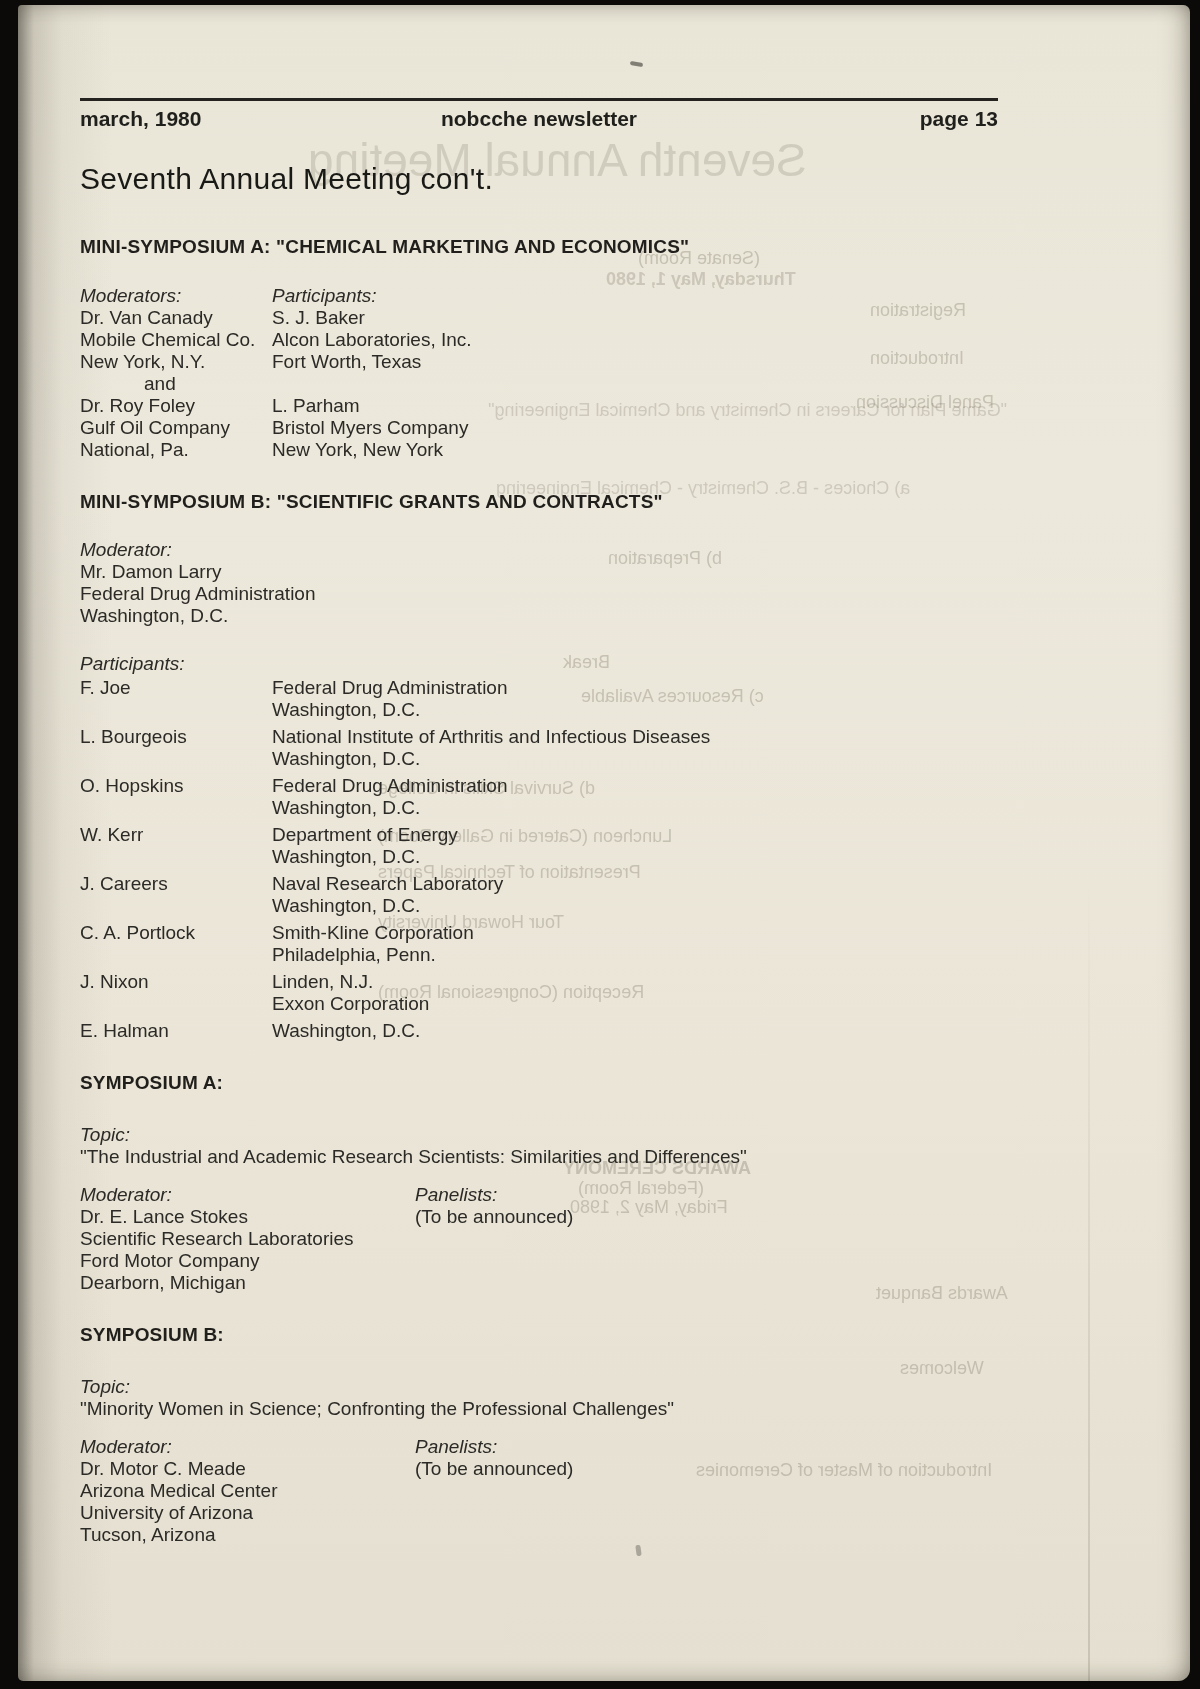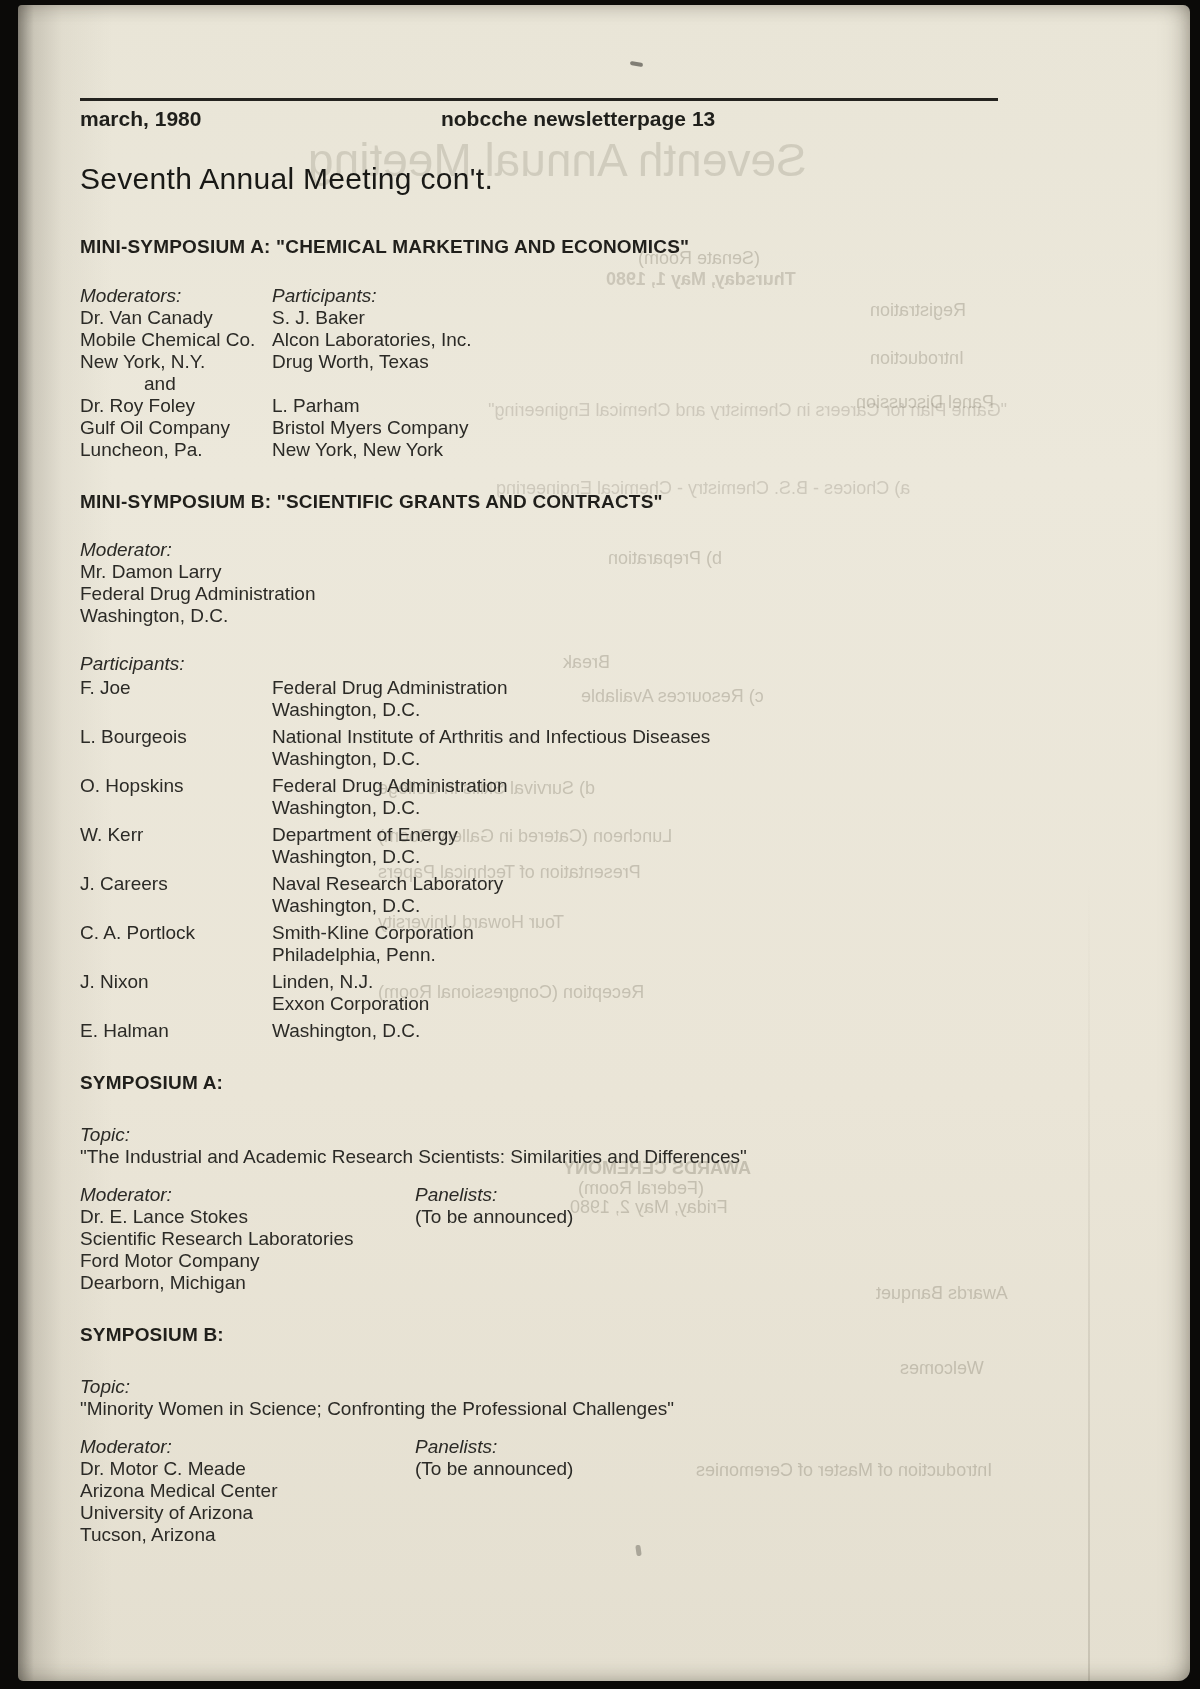--- a/index.html
+++ b/index.html
@@ -62,21 +62,21 @@
   .content {
     position:absolute; left:62px; top:0; width:918px;
     color:#2b2a26; font-size:19px; line-height:22px;
   }
   .rule { margin-top:93px; border-top:3px solid #24231f; }
   .header-row {
     display:grid; grid-template-columns:1fr auto 1fr;
     margin-top:7px; font-weight:700; font-size:21px; color:#1f1f1b;
   }
   .header-row .hc { text-align:center; }
-  .header-row .hr { text-align:left; }
+  .header-row .hr { text-align:right; }
   .title {
     margin-top:22px; font-size:30px; line-height:54px;
     font-weight:400; color:#191916; letter-spacing:0.3px;
   }
   h2.sec { margin-top:30px; font-size:19px; font-weight:700; color:#201f1b; letter-spacing:0.2px; }
   .label { font-style:italic; }
   .line { min-height:22px; }
   .group { margin-top:26px; }
   .msa-cols { display:flex; margin-top:27px; }
   .msa-col1 { width:192px; }
@@ -143,30 +143,30 @@
         <div class="msa-col1">
           <div class="label">Moderators:</div>
           <div class="lines">
 
           <div class="line">Dr. Van Canady</div>
               <div class="line">Mobile Chemical Co.</div>
               <div class="line">New York, N.Y.</div>
               <div class="line">and</div>
               <div class="line">Dr. Roy Foley</div>
               <div class="line">Gulf Oil Company</div>
-              <div class="line">Luncheon, Pa.</div>
+              <div class="line">National, Pa.</div>
             </div>
         </div>
         <div class="msa-col2">
           <div class="label">Participants:</div>
           <div class="lines">
 
           <div class="line">S. J. Baker</div>
               <div class="line">Alcon Laboratories, Inc.</div>
-              <div class="line">Drug Worth, Texas</div>
+              <div class="line">Fort Worth, Texas</div>
               <div class="line"></div>
               <div class="line">L. Parham</div>
               <div class="line">Bristol Myers Company</div>
               <div class="line">New York, New York</div>
             </div>
         </div>
       </div>
     </section>
 
     <section>

